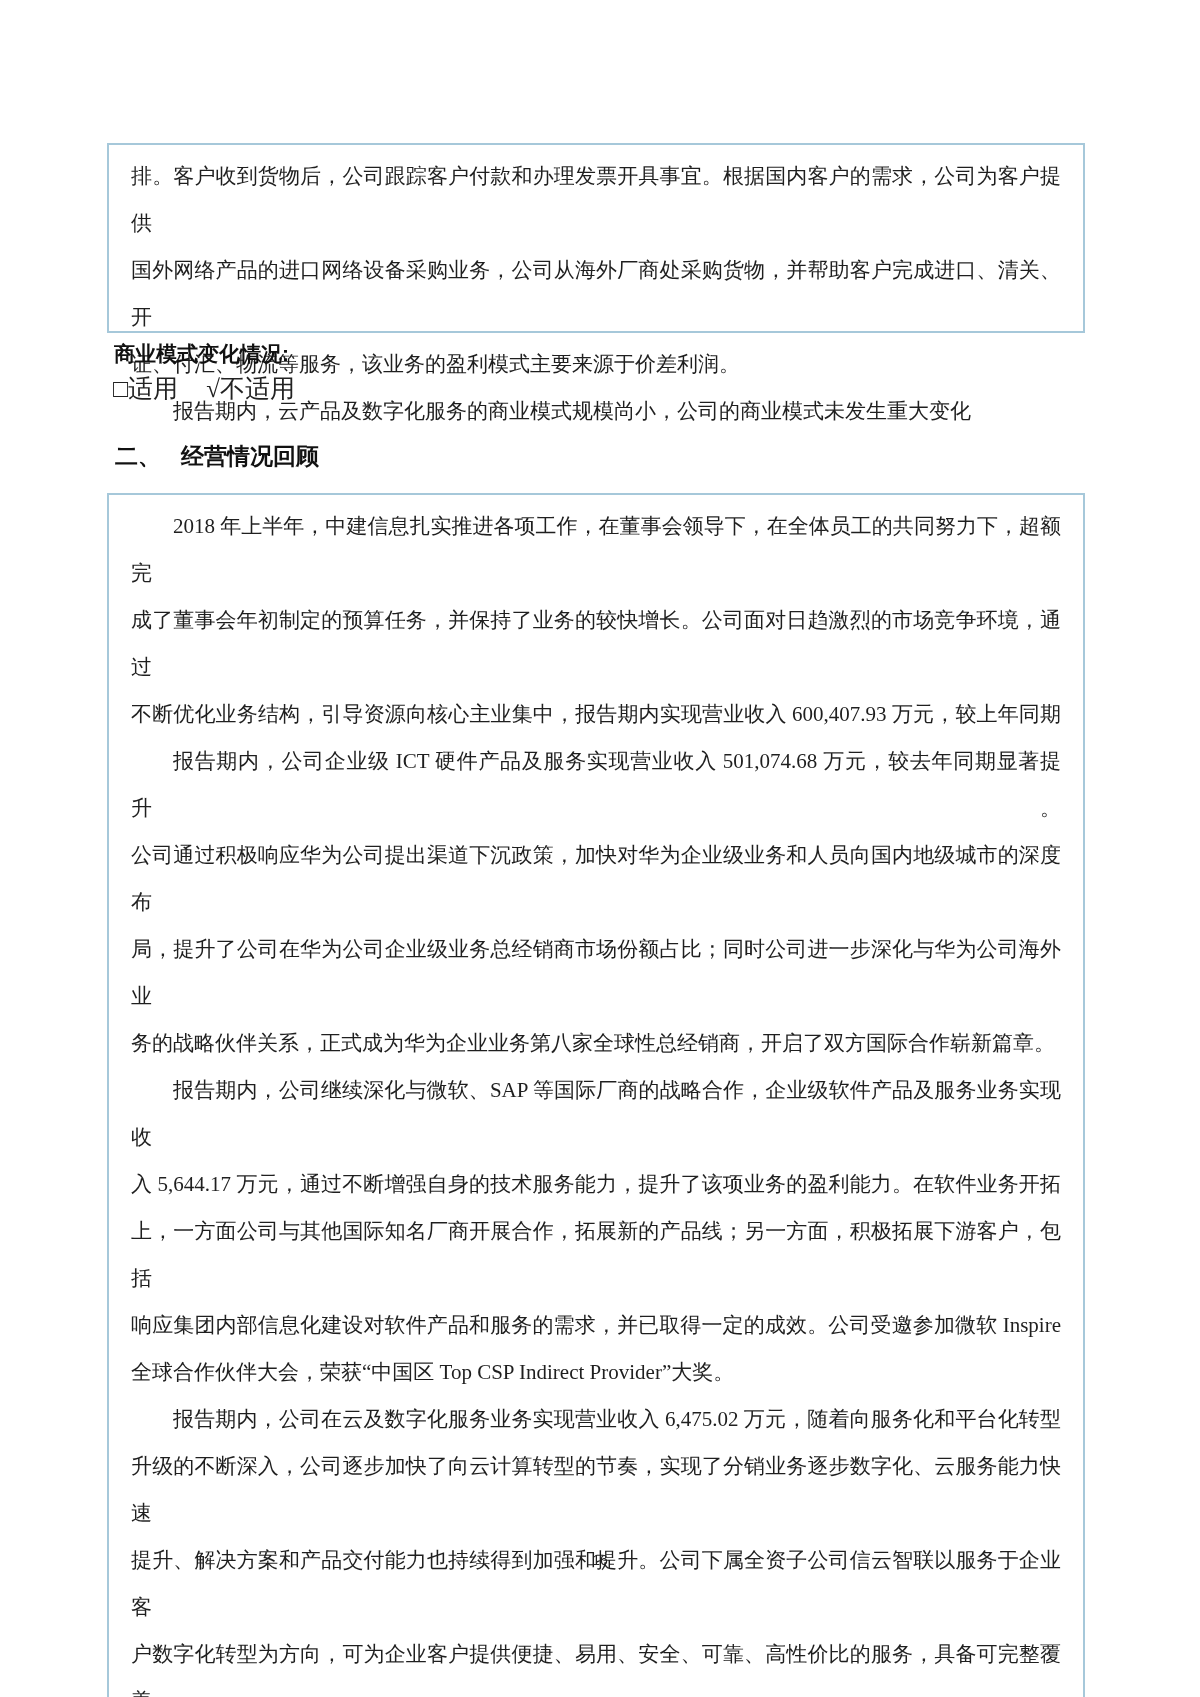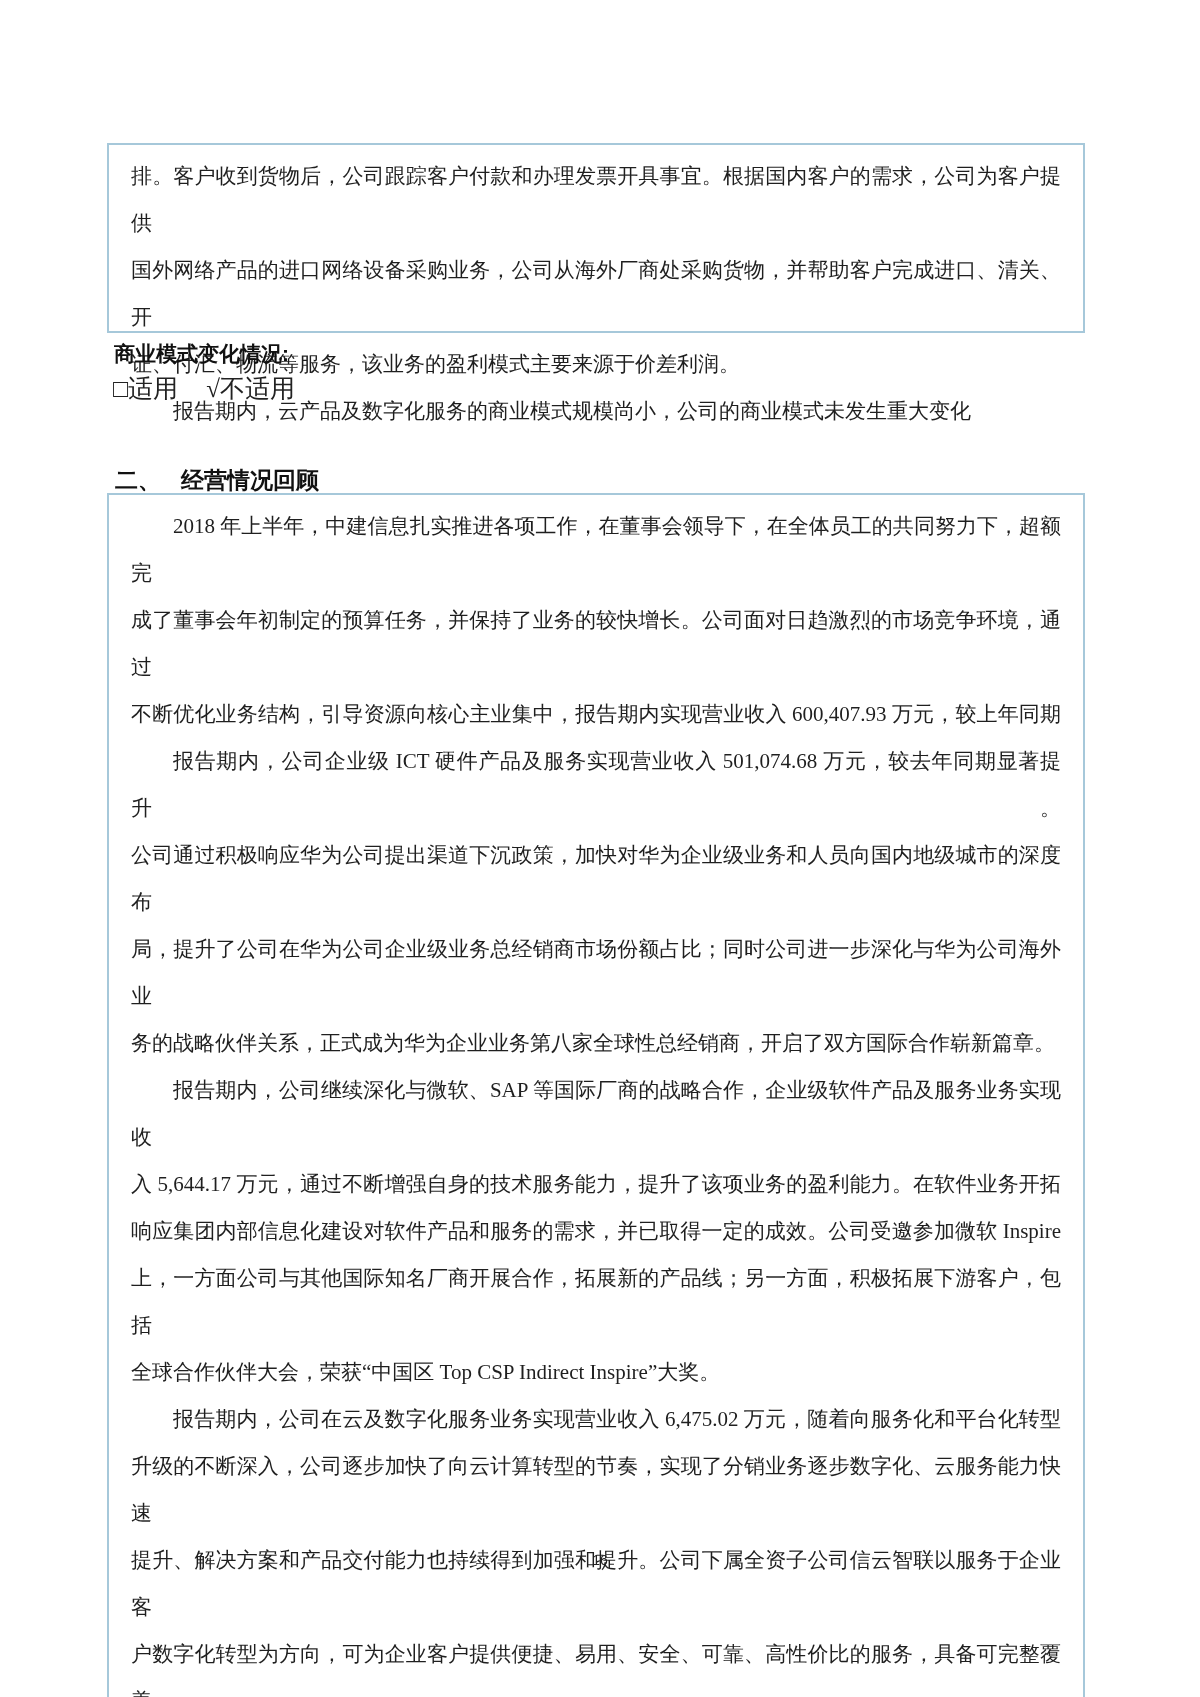--- a/index.html
+++ b/index.html
@@ -48,21 +48,20 @@
     color: #222;
   }
   .bm-options .opt { margin-right: 22px; }
   .sec-heading {
     position: absolute;
     left: 115px; top: 441px;
     font-family: "Liberation Sans", "DejaVu Sans", sans-serif;
     font-weight: bold;
     font-size: 23px;
     color: #111;
-    margin-top: 24px;
   }
   .sec-heading .num { display: inline-block; width: 66px; }
   .page-number {
     position: absolute;
     left: 0; top: 1552px;
     width: 1200px;
     text-align: center;
     font-family: "Liberation Sans", "DejaVu Sans", sans-serif;
     font-size: 14px;
     color: #222;
@@ -94,23 +93,23 @@
   <div class="textbox box2">
       <div class="tline ind">2018 年上半年，中建信息扎实推进各项工作，在董事会领导下，在全体员工的共同努力下，超额完</div>
       <div class="tline">成了董事会年初制定的预算任务，并保持了业务的较快增长。公司面对日趋激烈的市场竞争环境，通过</div>
       <div class="tline">不断优化业务结构，引导资源向核心主业集中，报告期内实现营业收入 600,407.93 万元，较上年同期</div>
       <div class="tline ind">报告期内，公司企业级 ICT 硬件产品及服务实现营业收入 501,074.68 万元，较去年同期显著提升。</div>
       <div class="tline">公司通过积极响应华为公司提出渠道下沉政策，加快对华为企业级业务和人员向国内地级城市的深度布</div>
       <div class="tline">局，提升了公司在华为公司企业级业务总经销商市场份额占比；同时公司进一步深化与华为公司海外业</div>
       <div class="tline last">务的战略伙伴关系，正式成为华为企业业务第八家全球性总经销商，开启了双方国际合作崭新篇章。</div>
       <div class="tline ind">报告期内，公司继续深化与微软、SAP 等国际厂商的战略合作，企业级软件产品及服务业务实现收</div>
       <div class="tline">入 5,644.17 万元，通过不断增强自身的技术服务能力，提升了该项业务的盈利能力。在软件业务开拓</div>
+      <div class="tline">上，一方面公司与其他国际知名厂商开展合作，拓展新的产品线；另一方面，积极拓展下游客户，包括</div>
       <div class="tline">响应集团内部信息化建设对软件产品和服务的需求，并已取得一定的成效。公司受邀参加微软 Inspire</div>
-      <div class="tline">上，一方面公司与其他国际知名厂商开展合作，拓展新的产品线；另一方面，积极拓展下游客户，包括</div>
-      <div class="tline last">全球合作伙伴大会，荣获“中国区 Top CSP Indirect Inspire”大奖。</div>
+      <div class="tline last">全球合作伙伴大会，荣获“中国区 Top CSP Indirect Provider”大奖。</div>
       <div class="tline ind">报告期内，公司在云及数字化服务业务实现营业收入 6,475.02 万元，随着向服务化和平台化转型</div>
       <div class="tline">升级的不断深入，公司逐步加快了向云计算转型的节奏，实现了分销业务逐步数字化、云服务能力快速</div>
       <div class="tline">提升、解决方案和产品交付能力也持续得到加强和提升。公司下属全资子公司信云智联以服务于企业客</div>
       <div class="tline">户数字化转型为方向，可为企业客户提供便捷、易用、安全、可靠、高性价比的服务，具备可完整覆盖</div>
     </div>
 
   <div class="page-number">16</div>
 
 </div>
 

